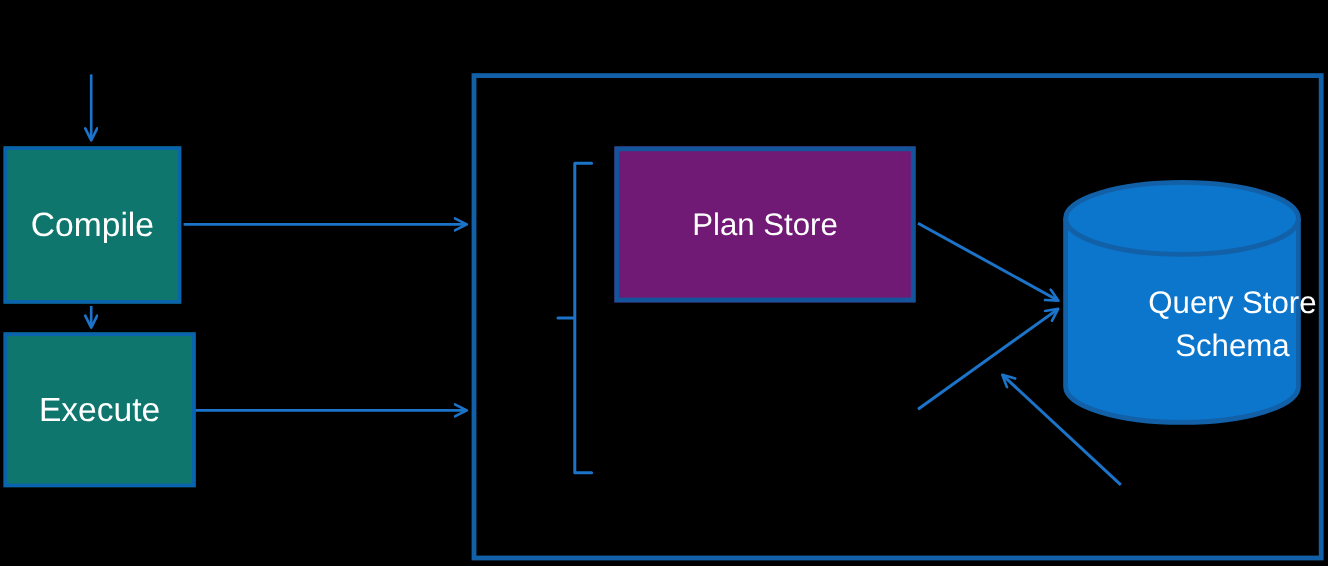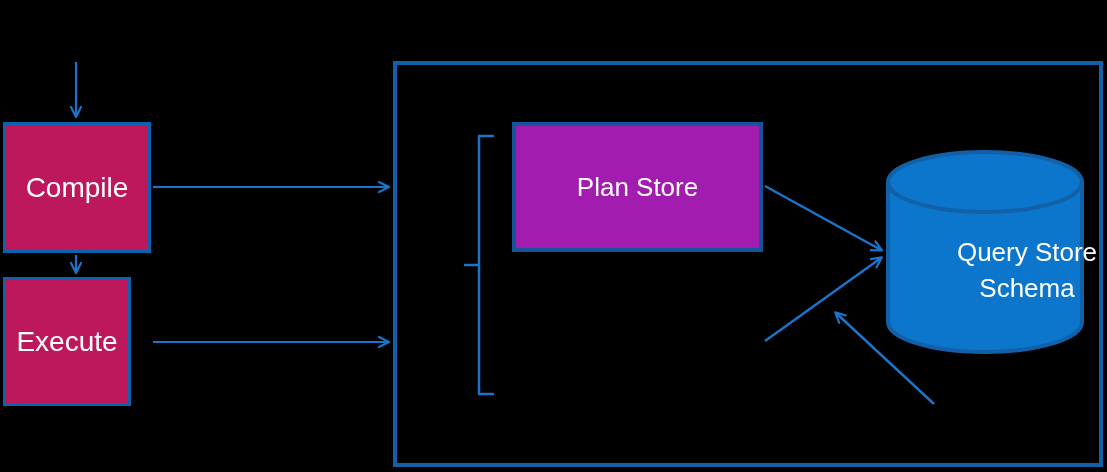--- a/index.html
+++ b/index.html
@@ -12,39 +12,39 @@
   }
   .layer{position:absolute;left:0;top:0;width:1107px;height:472px;}
   .node{
     position:absolute;
     box-sizing:border-box;
     display:flex;align-items:center;justify-content:center;
     color:#ffffff;
     text-align:center;
   }
   .node-blue{
-    background:#be185d;
+    background:#0f766e;
     border:3px solid #0a64ad;
     font-size:28px;
   }
   .node-orange{
-    background:#a21caf;
+    background:#701a75;
     border:4px solid #14549b;
     font-size:26px;
     justify-content:center;
   }
   .container-box{
     position:absolute;
     box-sizing:border-box;
     left:393px;top:61px;width:710px;height:406px;
     border:4px solid #1261a8;
     background:transparent;
   }
   #compile-node{left:3px;top:122px;width:148px;height:131px;}
-  #execute-node{left:3px;top:277px;width:128px;height:129px;}
+  #execute-node{left:3px;top:277px;width:160px;height:129px;}
   #plan-store-node{left:512px;top:122px;width:251px;height:130px;}
   #runtime-stats-node{left:512px;top:276px;width:251px;height:131px;}
   .cylinder-label{
     position:absolute;
     left:935px;top:234px;width:184px;
     color:#ffffff;font-size:26px;line-height:36px;
     text-align:center;
   }
 </style>
 </head>

